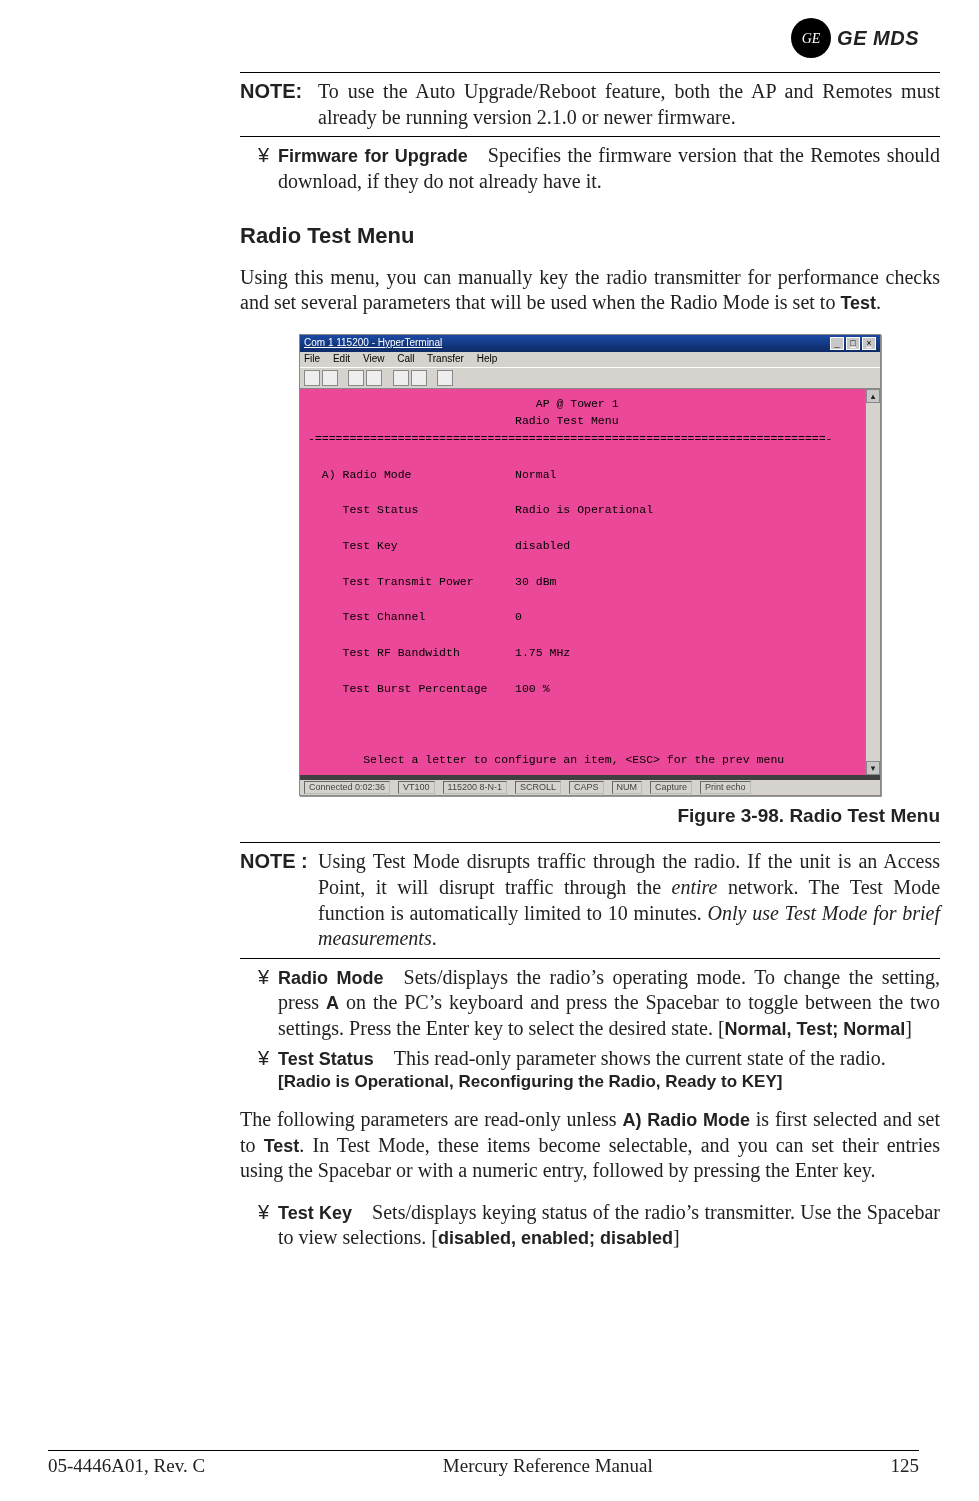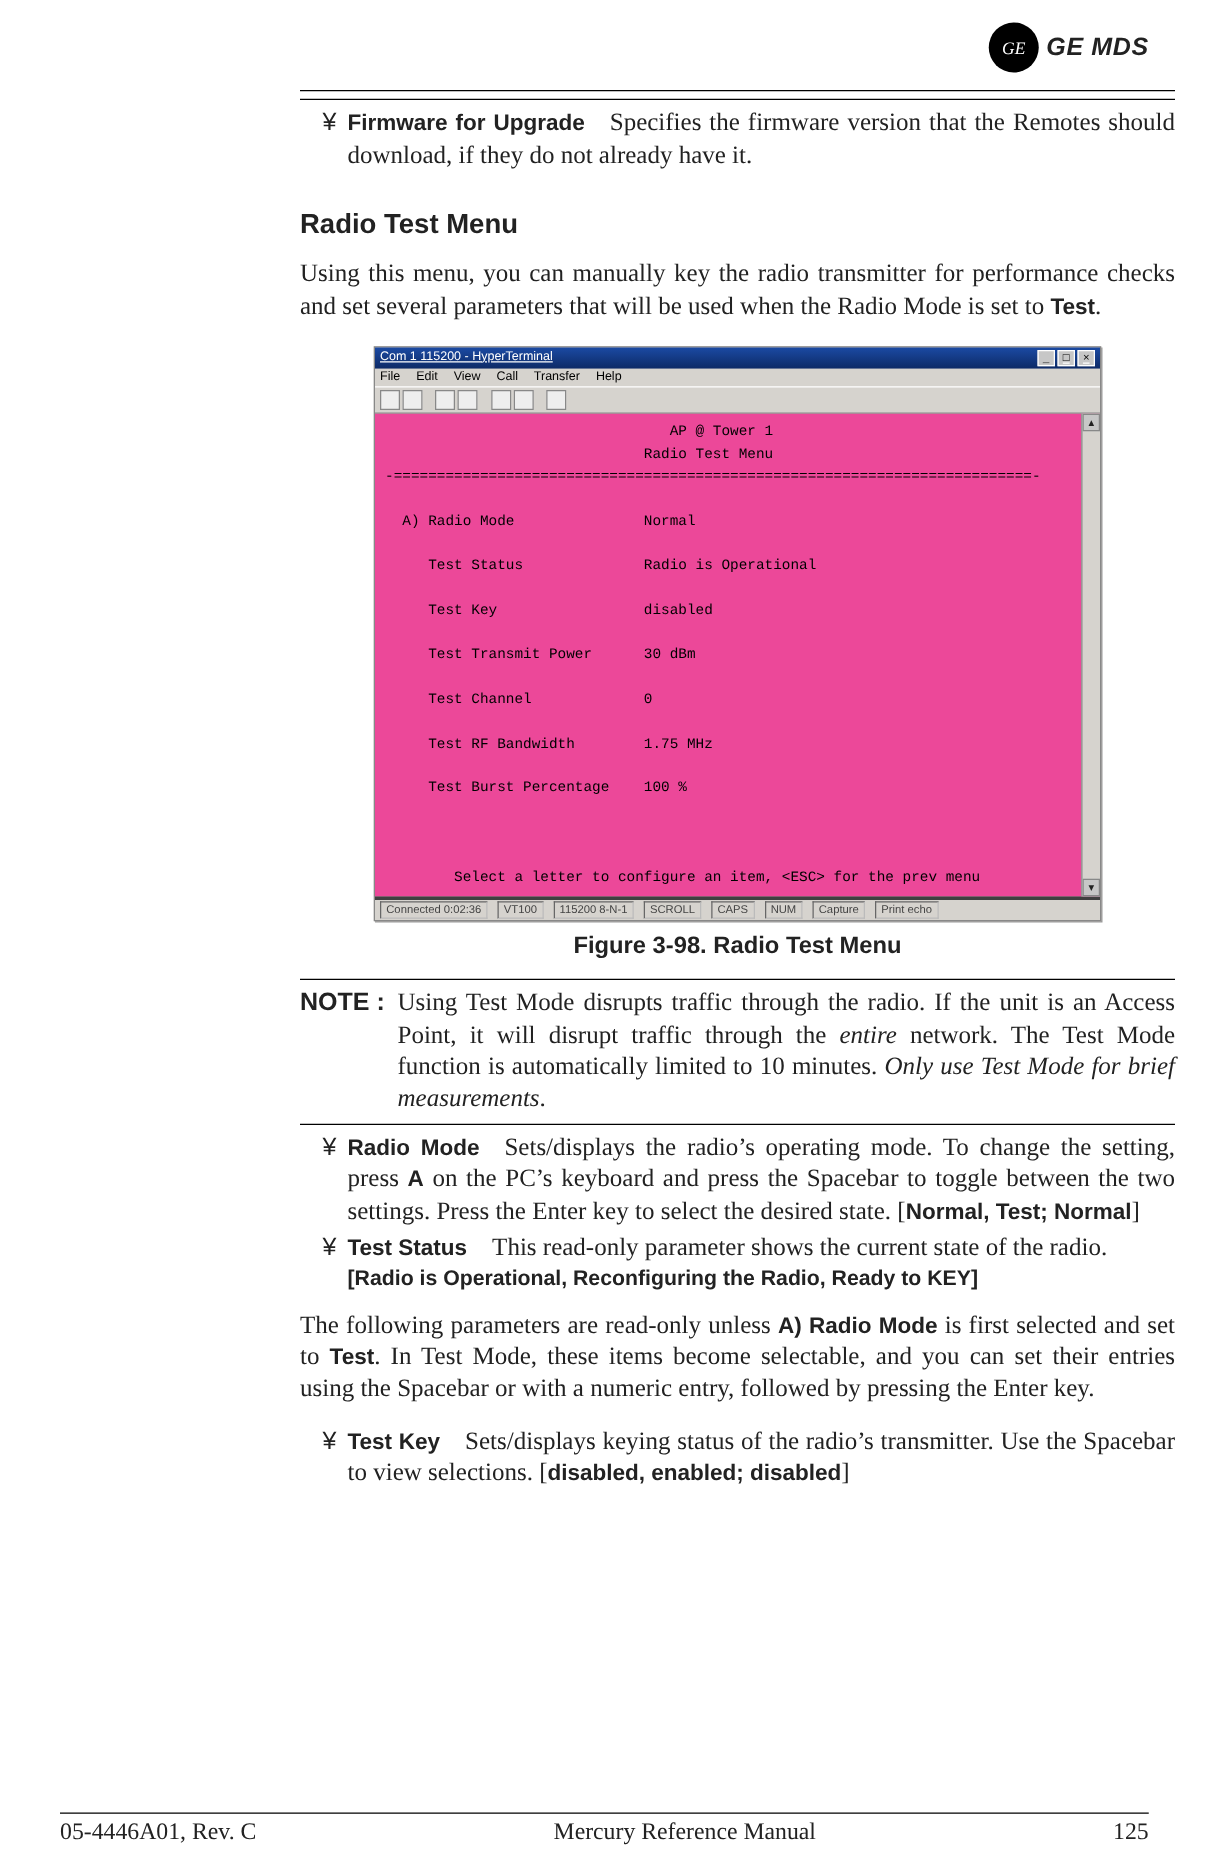--- a/index.html
+++ b/index.html
@@ -161,28 +161,28 @@
   .term-scroll {
     position:absolute; right:0; top:0; bottom:0; width:14px;
     background:#d6d3ce; border-left:1px solid #888;
   }
   .term-scroll .arrow {
     position:absolute; left:0; width:14px; height:14px;
     background:#c7c7c7; border:1px solid #888; box-sizing:border-box;
     font-size:9px; text-align:center; line-height:12px;
   }
   .status-bar {
-    background:#d6d3ce; border-top:3px solid #404040;
+    background:#d6d3ce; border-top:5px solid #404040;
     padding:1px 4px; font-size:9px; color:#444;
     display:flex; gap:8px;
   }
   .status-bar span { border:1px inset #bbb; padding:0 4px; }
 
   .fig-caption {
-    text-align: center;
+    text-align: right;
     font-family: Arial, Helvetica, sans-serif;
     font-weight: bold;
     font-size: 19px;
     margin: 7px 0 14px 0;
   }
 
   .sub-values {
     font-family: Arial, Helvetica, sans-serif;
     font-weight: bold;
     font-size: 17px;
@@ -213,20 +213,24 @@
           <circle cx="16" cy="16" r="15" fill="#000"></circle>
           <text x="16" y="21" text-anchor="middle" font-family="serif" font-style="italic" font-size="14" fill="#fff">GE</text>
         </svg>
     </span>
     <span class="ge-mds">GE MDS</span>
   </div>
 
   <div class="content">
 
     <hr class="thin">
+    <div class="note-row">
+      <div class="note-label">NOTE:</div>
+      <div class="note-body">To use the Auto Upgrade/Reboot feature, both the AP and Remotes must already be running version 2.1.0 or newer firm­ware.</div>
+    </div>
     <hr class="thin">
 
     <div class="bullet-list">
       <div class="bullet-item">
         <span class="bullet-glyph">¥</span>
         <span class="bullet-text">
           <span class="opt-name">Firmware for Upgrade</span> <span>Specifies the firmware version that the Remotes should download, if they do not already have it.</span>
         </span>
       </div>
     </div>

